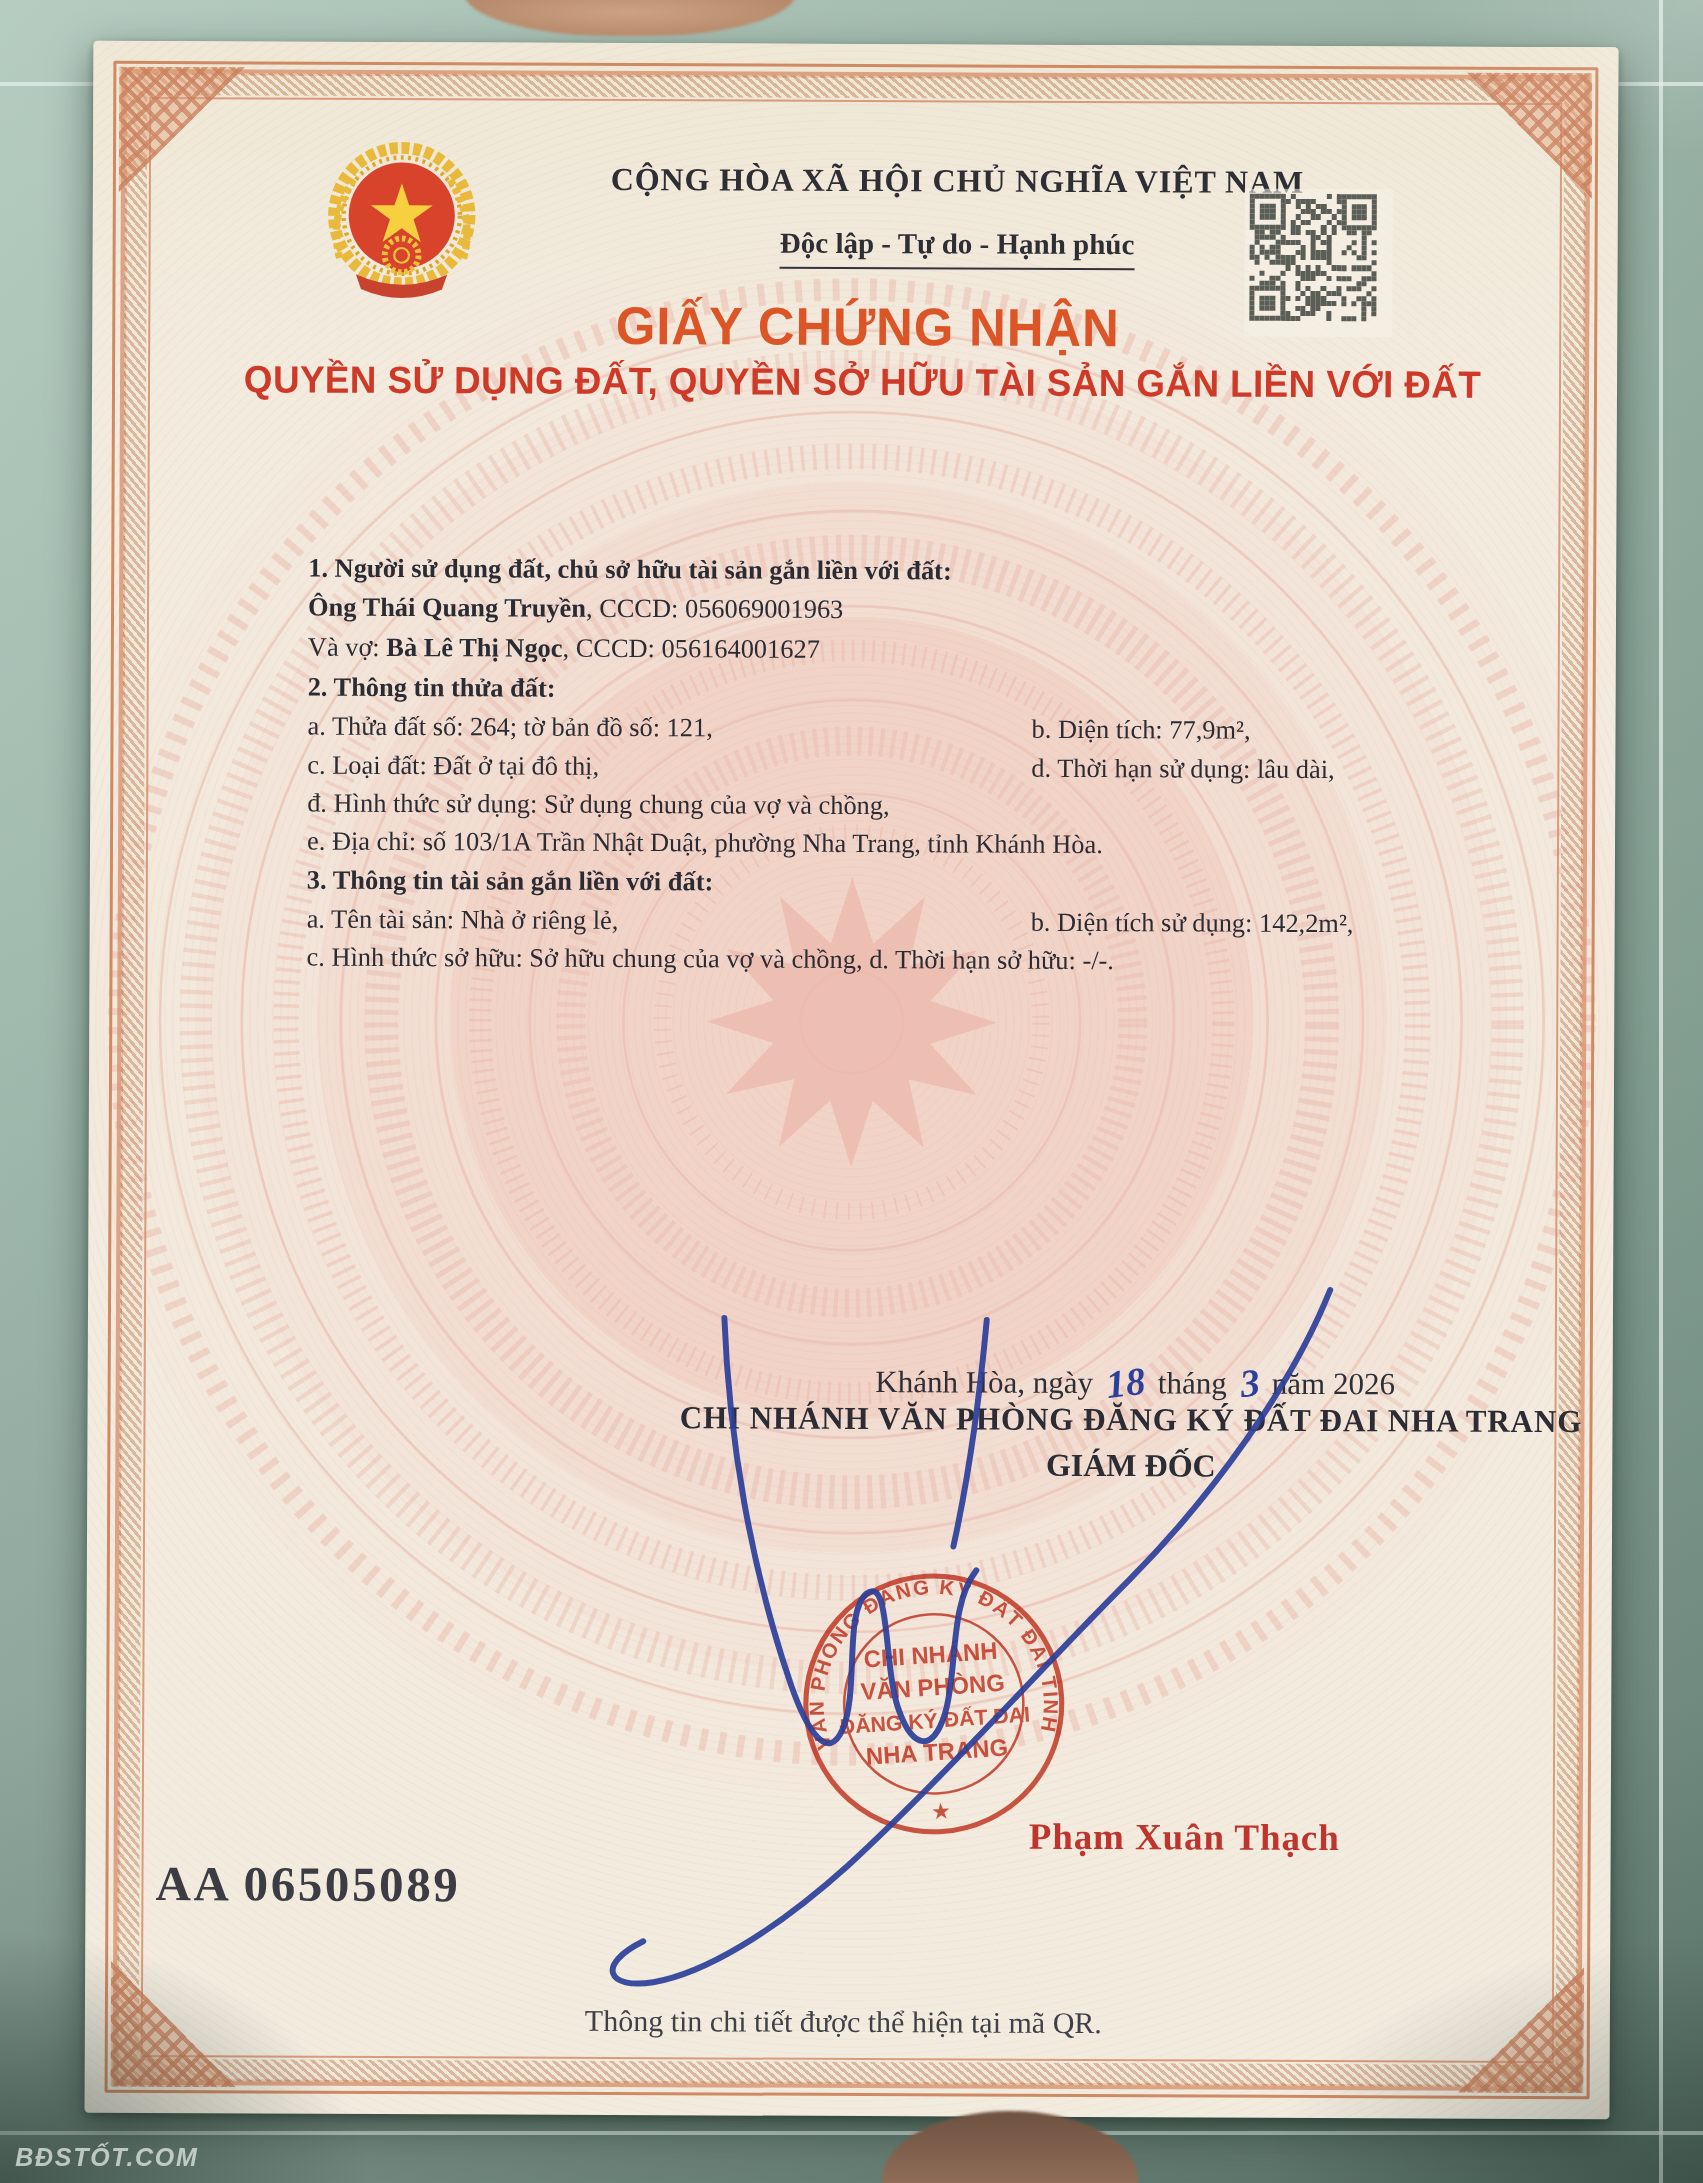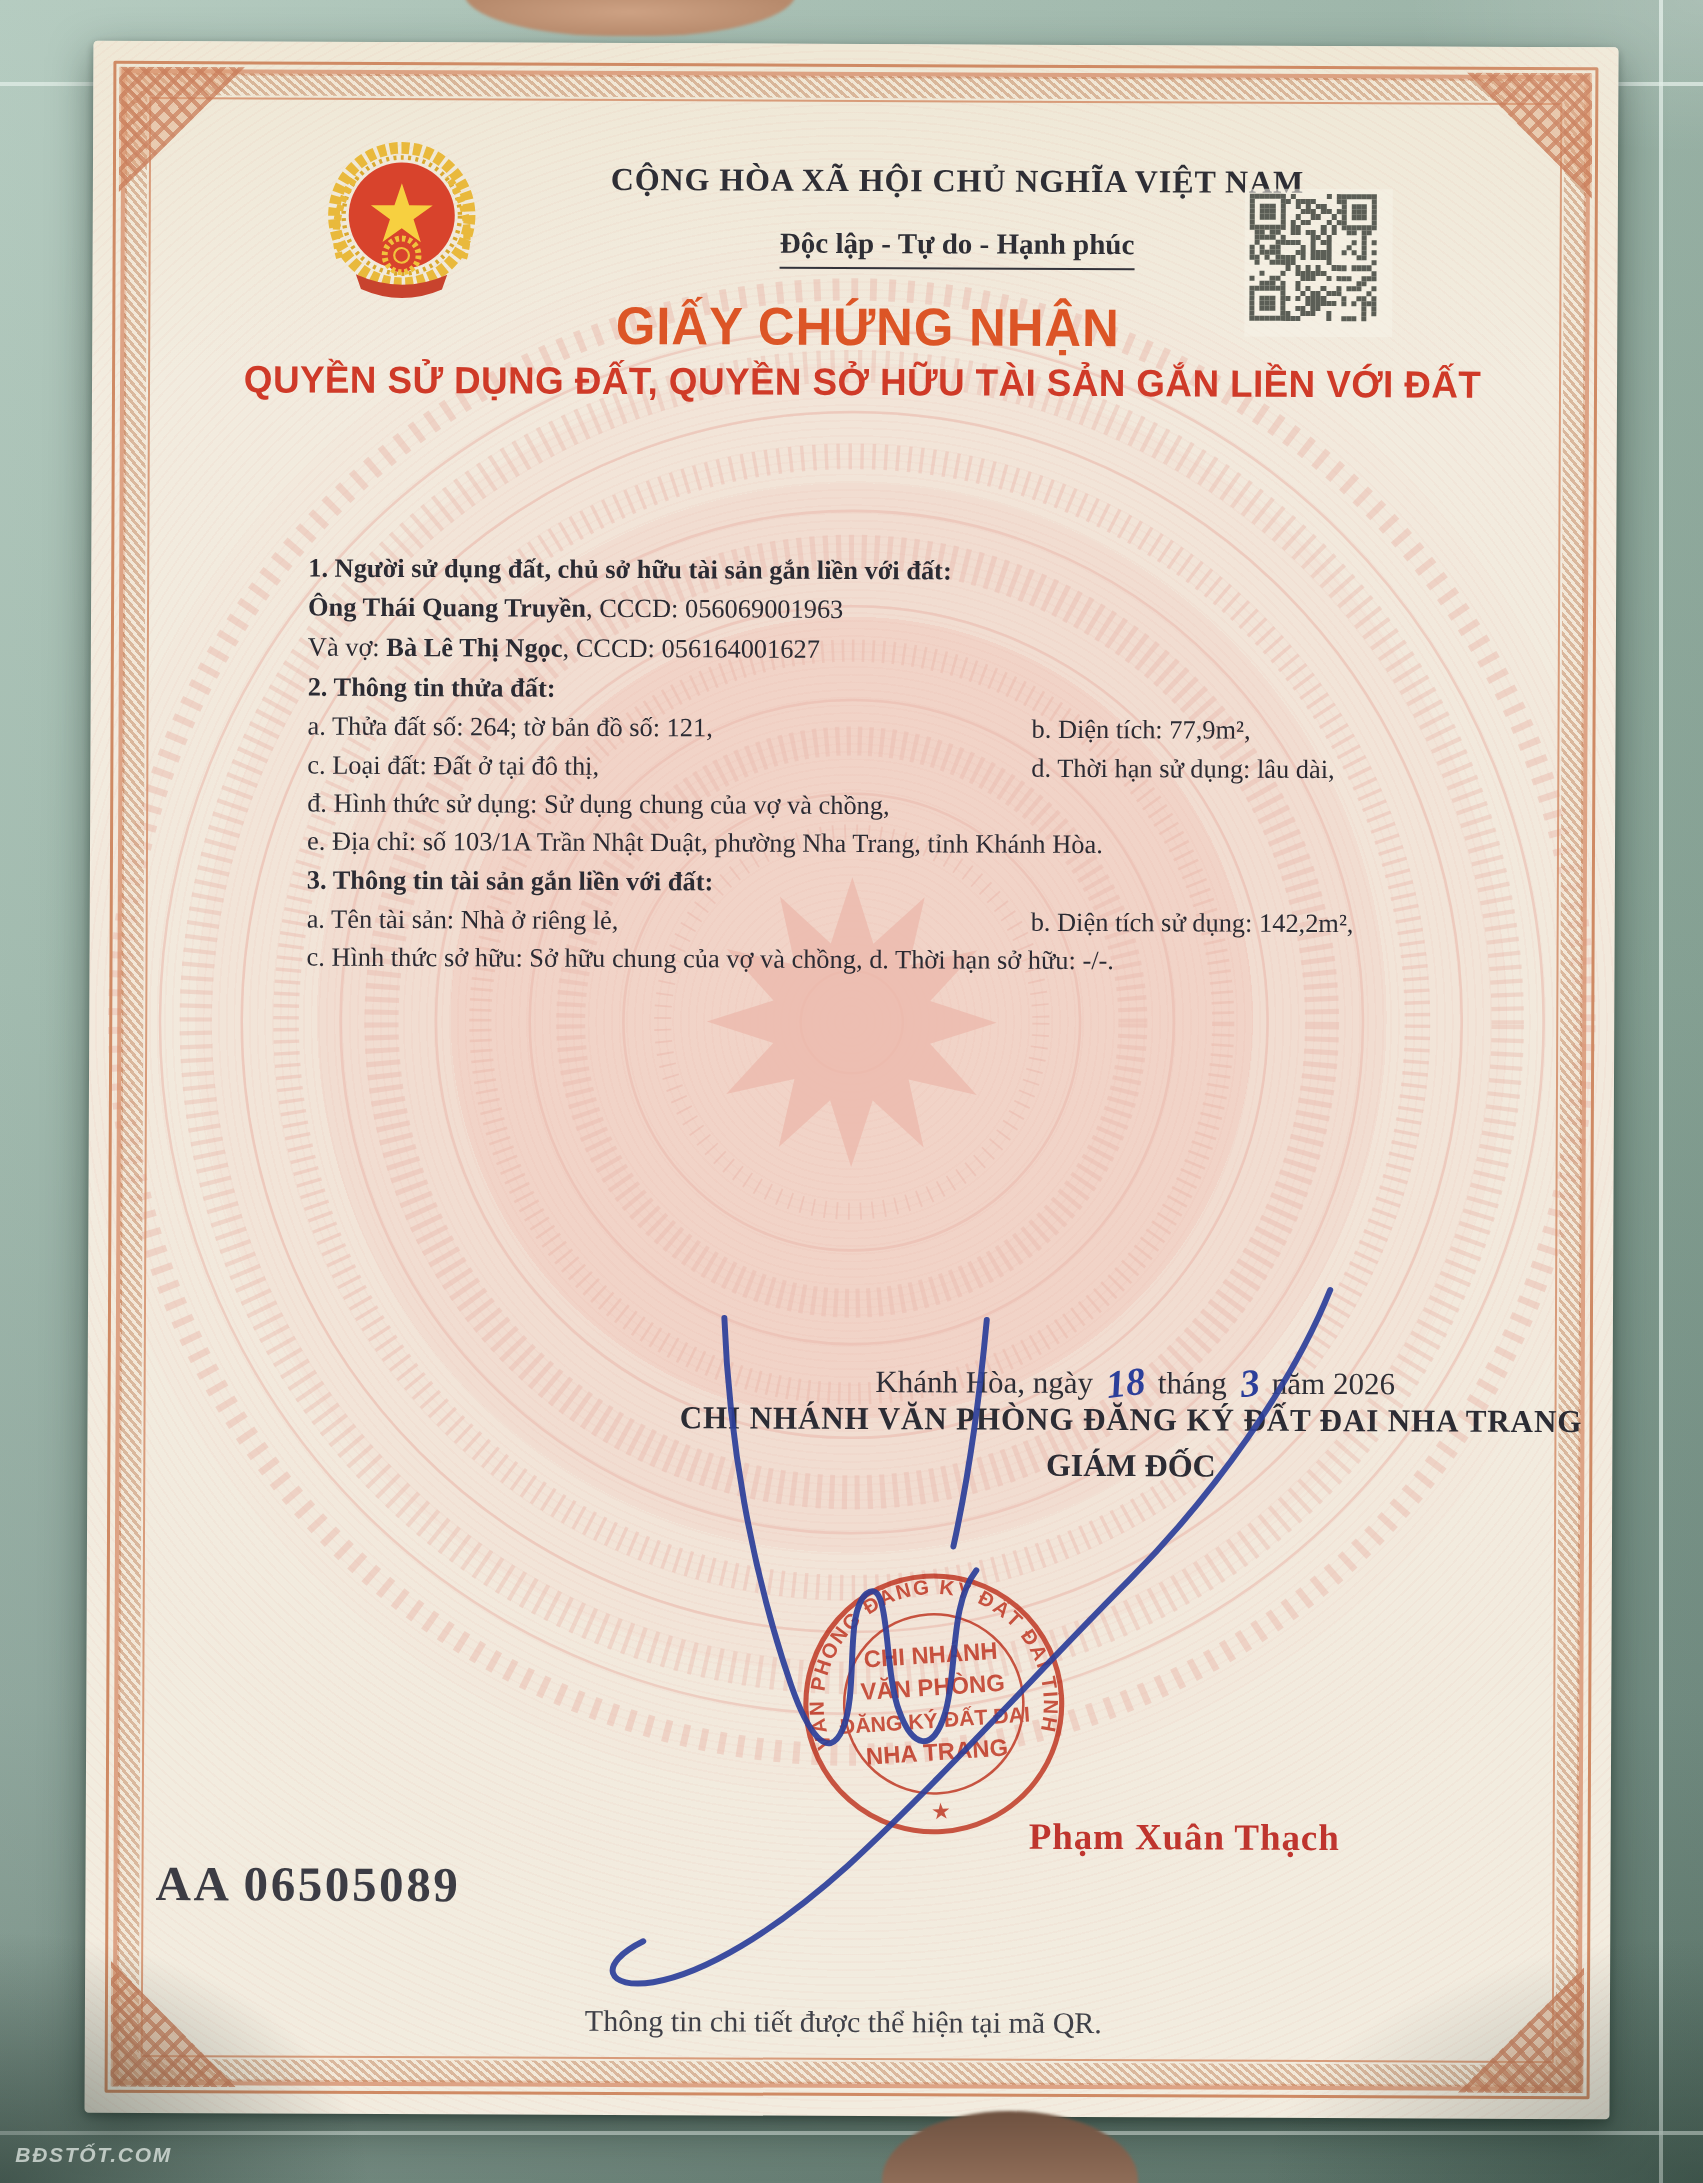--- a/index.html
+++ b/index.html
@@ -18,21 +18,21 @@
     background:
       radial-gradient(528px 358px at 0% 100%, rgba(22,40,33,.55), transparent 70%),
       radial-gradient(613px 341px at 100% 100%, rgba(22,40,33,.38), transparent 72%),
       radial-gradient(426px 221px at 100% 0%, rgba(255,255,255,.18), transparent 70%);}
   .hand-top{position:absolute;left:464px;top:-12px;width:332px;height:48px;
     background:radial-gradient(closest-side, #cda183, #b78a6c);border-radius:0 0 45% 45%/0 0 90% 90%;filter:blur(1.7px);}
   .finger-bottom{position:absolute;left:882px;top:2111px;width:256px;height:81px;
     background:linear-gradient(to bottom,#6e5140,#93705a);border-radius:50% 50% 0 0/85% 85% 0 0;filter:blur(1.7px);}
   .photo-watermark{position:absolute;left:15.3px;top:2143px;z-index:60;
     font-family:"Liberation Sans","DejaVu Sans",sans-serif;font-weight:bold;font-style:italic;
-    font-size:21px;letter-spacing:1.7px;color:rgba(222,230,224,.78);}
+    font-size:25px;letter-spacing:1.7px;color:rgba(222,230,224,.78);}
 
   
   .paper{position:absolute;left:89px;top:44px;width:1525px;height:2072px;
     background-color:#f2ecdf;border-radius:4.3px;transform:rotate(.25deg);
     box-shadow:0 15.3px 41px rgba(18,34,27,.5), 0 3.4px 8.5px rgba(18,34,27,.35);
     overflow:hidden;}
   .paper-tint{position:absolute;inset:0;pointer-events:none;
     background:
       linear-gradient(#efe8d6 0%, rgba(239,232,214,.0) 16%),
       radial-gradient(circle at 50% 47%,

